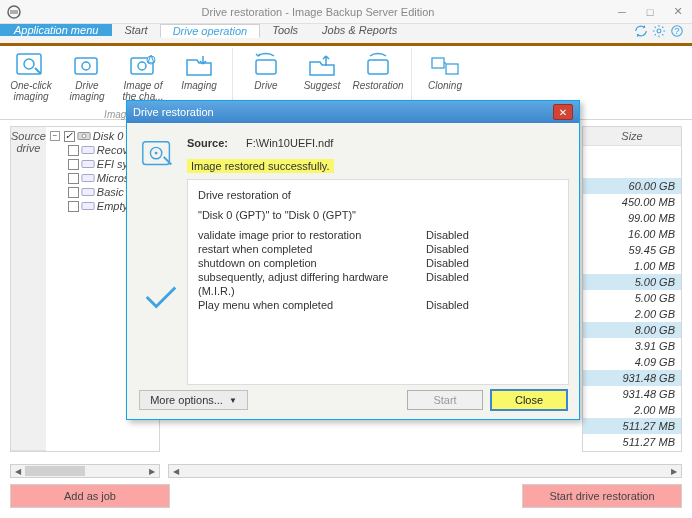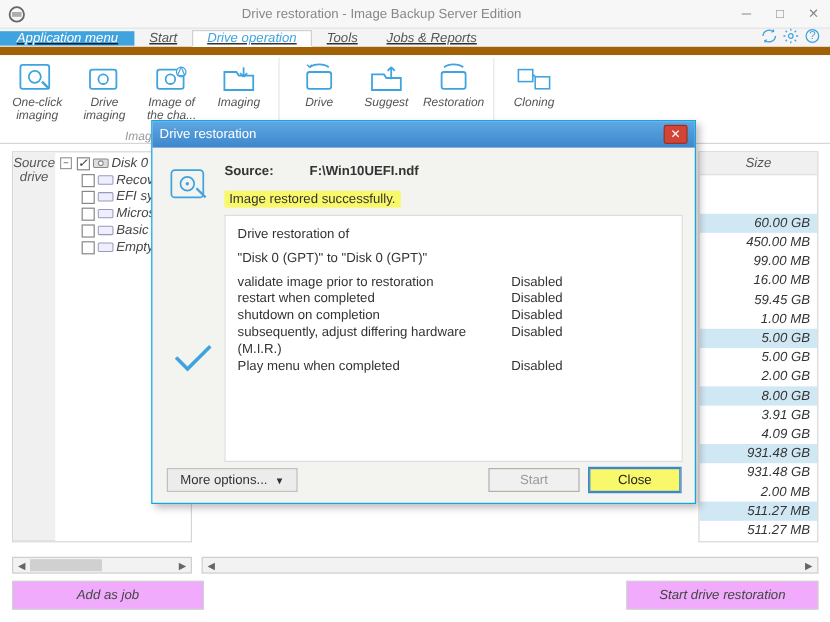--- a/index.html
+++ b/index.html
@@ -6,21 +6,21 @@
   body { width: 692px; height: 518px; background: #fff; overflow: hidden; position: relative; }
 
   
   .titlebar { height: 24px; display: flex; align-items: center; background: #f7f7f7; border-bottom: 1px solid #e0e0e0; }
   .titlebar .app-icon { width: 16px; height: 16px; margin: 0 6px; color: #666; }
   .titlebar .title-text { flex: 1; text-align: center; color: #888; font-size: 11px; }
   .titlebar .win-btns { display: flex; }
   .titlebar .win-btn { width: 28px; height: 24px; display: flex; align-items: center; justify-content: center; color: #888; }
 
   
-  .ribbon-tabs { height: 22px; display: flex; align-items: center; background: #f4f4f4; border-bottom: 7px solid #a16207; font-size: 11px; text-decoration: underline; }
+  .ribbon-tabs { height: 22px; display: flex; align-items: flex-start; background: #f4f4f4; border-bottom: 3px solid #a16207; font-size: 11px; }
   .app-menu-btn { background: #3fa3e0; color: #fff; padding: 0 14px; display: flex; align-items: center; font-style: italic; }
   .rtab { padding: 0 12px; display: flex; align-items: center; color: #555; font-style: italic; }
   .rtab.active { background: #fff; color: #3fa3e0; border: 1px solid #d0d0d0; border-bottom: 1px solid #fff; margin-bottom: -1px; border-top: 1px solid #d0d0d0; }
   .ribbon-right { margin-left: auto; display: flex; align-items: center; padding-right: 8px; gap: 4px; color: #3fa3e0; }
 
   
   .ribbon-body { height: 74px; background: #fff; border-bottom: 1px solid #d6d6d6; display: flex; align-items: flex-start; padding: 2px 4px; }
   .ribbon-group { display: flex; gap: 2px; border-right: 1px solid #e6e6e6; padding-right: 6px; margin-right: 6px; height: 70px; position: relative; }
   .ribbon-group:last-child { border-right: none; flex-direction: column; }
   .ribbon-btn { width: 54px; display: flex; flex-direction: column; align-items: center; justify-content: flex-start; padding-top: 2px; }
@@ -50,34 +50,34 @@
   
   .hscroll-container { position: absolute; bottom: 40px; left: 10px; right: 10px; display: flex; gap: 4px; }
   .hscroll { height: 14px; border: 1px solid #cfcfcf; background: #f2f2f2; display: flex; align-items: center; position: relative; }
   .hscroll.left { width: 150px; }
   .hscroll.mid { flex: 1; margin-left: 4px; }
   .hscroll .arrow { width: 14px; height: 12px; display: flex; align-items: center; justify-content: center; color: #666; font-size: 8px; }
   .hscroll .thumb { position: absolute; top: 1px; height: 10px; background: #d0d0d0; }
 
   
   .footer { position: absolute; bottom: 10px; left: 10px; right: 10px; display: flex; justify-content: space-between; }
-  .foot-btn { width: 160px; height: 24px; background: #f0abfc; border: 1px solid #d0d0d0; display: flex; align-items: center; justify-content: center; font-style: italic; color: #444; }
+  .foot-btn { width: 160px; height: 24px; background: #fca5a5; border: 1px solid #d0d0d0; display: flex; align-items: center; justify-content: center; color: #444; }
 
   
   .modal { position: absolute; left: 126px; top: 100px; width: 454px; height: 320px; background: #f3f3f0; border: 1px solid #0ea5e9; box-shadow: 3px 3px 6px rgba(0,0,0,0.25); display: flex; flex-direction: column; }
   .modal-titlebar { height: 22px; background: linear-gradient(#5fa8e2, #3d86cc); display: flex; align-items: center; padding: 0 6px; color: #fff; }
   .modal-titlebar .close-btn { margin-left: auto; width: 20px; height: 16px; background: #d04535; border: 1px solid #9c2f22; border-radius: 2px; display: flex; align-items: center; justify-content: center; color: #fff; font-size: 10px; }
   .modal-body { flex: 1; display: flex; padding: 6px 10px 0 10px; gap: 8px; }
   .modal-left-icon { width: 42px; display: flex; flex-direction: column; align-items: center; padding-top: 6px; gap: 100px; }
   .modal-left-icon svg { width: 38px; height: 40px; color: #3fa3e0; }
   .checkmark { width: 32px; height: 24px; }
   .modal-content { flex: 1; display: flex; flex-direction: column; font-size: 11px; color: #333; }
-  .source-line { display: flex; gap: 20px; padding: 8px 0; }
+  .source-line { display: flex; gap: 8px; padding: 8px 0; }
   .source-line .lbl { font-weight: bold; }
-  .source-line .val { font-weight: bold; padding-left: 10px; }
+  .source-line .val { font-weight: normal; padding-left: 10px; }
   .success-msg { background: #f8f86a; padding: 1px 4px; width: fit-content; margin: 2px 0 6px 0; }
   .white-box { background: #fff; border: 1px solid #ddd; padding: 8px 10px; flex: 1; font-size: 10.5px; color: #333; line-height: 14px; }
   .status-table { margin-top: 6px; }
   .status-row { display: flex; }
   .status-row .k { width: 228px; }
   .modal-footer { height: 34px; display: flex; align-items: center; padding: 0 12px 4px 12px; gap: 8px; }
   .more-opts { width: 109px; height: 20px; background: #ececec; border: 1px solid #c0c0c0; display: flex; align-items: center; justify-content: center; gap: 6px; font-size: 11px; color: #333; }
   .modal-footer .spacer { flex: 1; }
   .dlg-btn { width: 76px; height: 20px; border: 1px solid #b0b0b0; display: flex; align-items: center; justify-content: center; font-size: 11px; }
   .dlg-btn.start { background: #f0f0f0; color: #999; }

